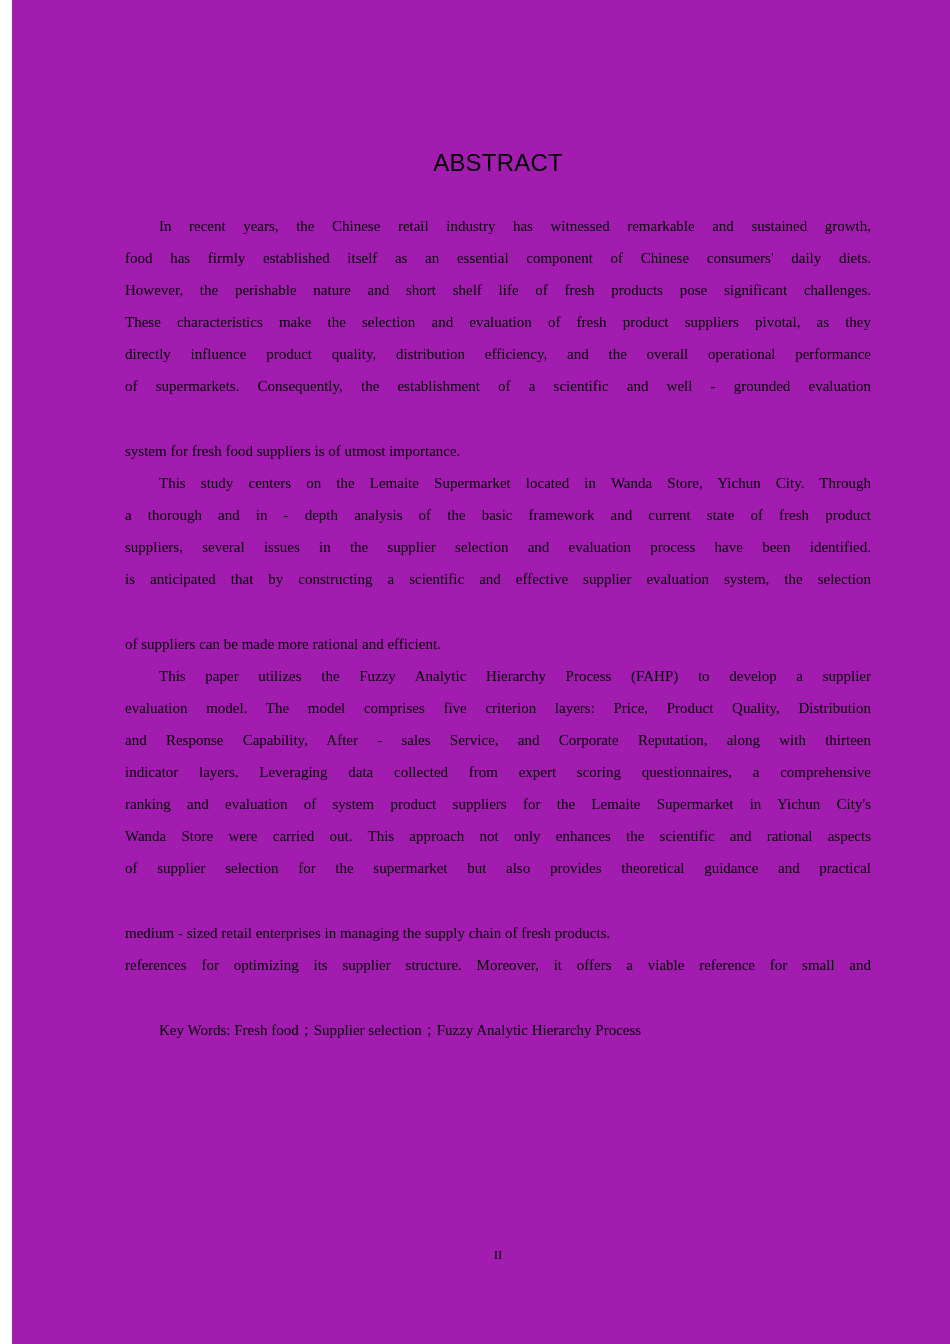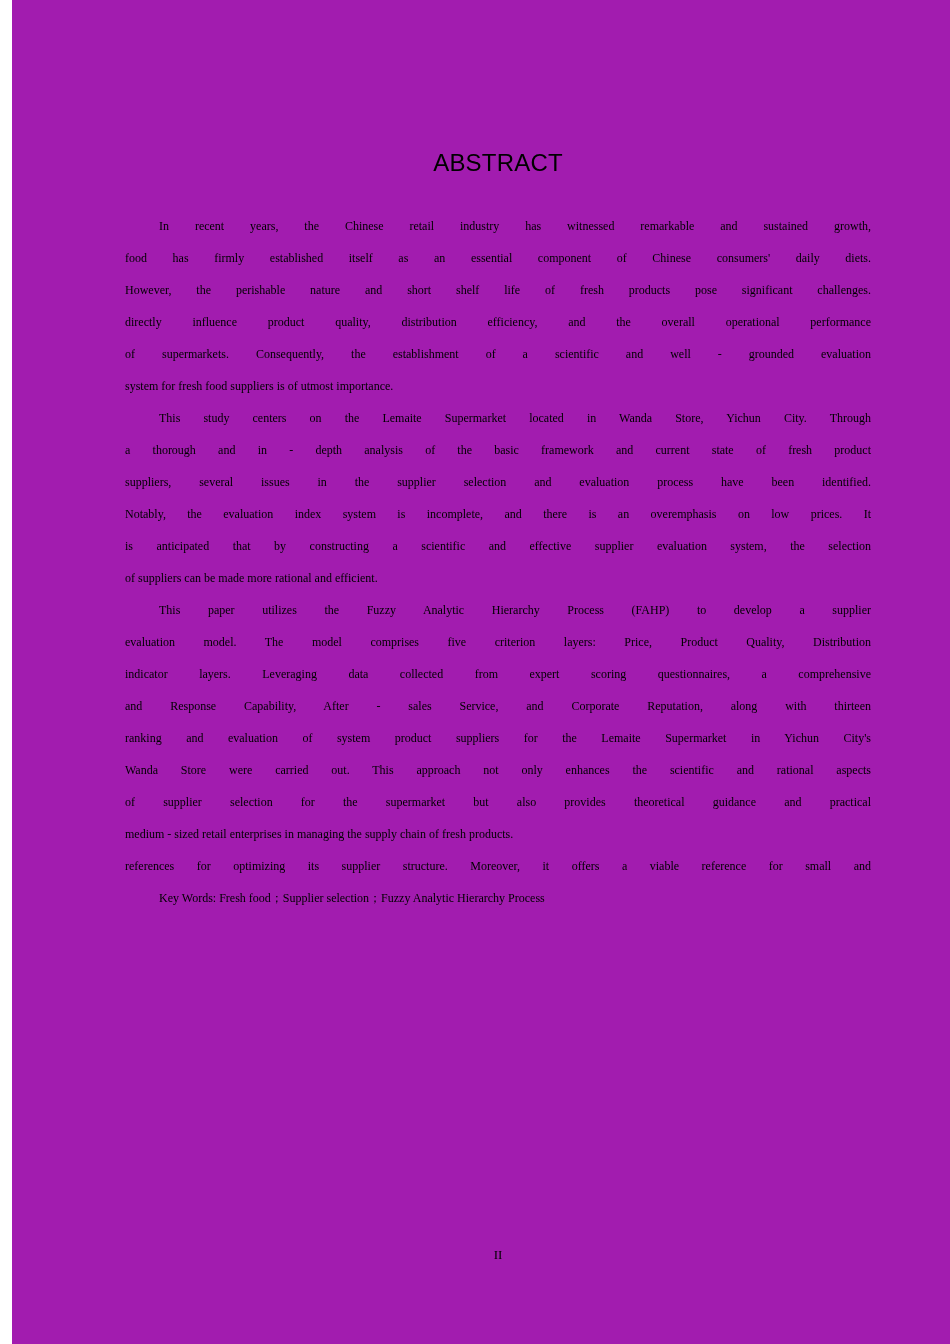--- a/index.html
+++ b/index.html
@@ -31,36 +31,37 @@
       font-size: 24px;
       line-height: 30px;
       letter-spacing: 0.2px;
     }
     .body-text {
       position: absolute;
       left: 113px;
       top: 210px;
       width: 746px;
       font-family: "Liberation Serif", serif;
-      font-size: 12px;
+      font-size: 15px;
     }
     .line {
       display: block;
       height: 32px;
       line-height: 32px;
       text-align: justify;
       text-align-last: justify;
       white-space: nowrap;
       overflow: visible;
     }
     .line.indent {
       padding-left: 34px;
     }
     .line.last {
       text-align-last: left;
+      margin-top: 33px;
     }
     .keywords {
       font-weight: normal;
     }
     .page-number {
       position: absolute;
       top: 1246px;
       left: 0;
       width: 972px;
       text-align: center;
@@ -75,39 +76,39 @@
 <div class="page">
 
   <div class="title">ABSTRACT</div>
 
   <div class="body-text">
 
     <div>
       <span class="line indent">In recent years, the Chinese retail industry has witnessed remarkable and sustained growth,</span>
       <span class="line">food has firmly established itself as an essential component of Chinese consumers' daily diets.</span>
       <span class="line">However, the perishable nature and short shelf life of fresh products pose significant challenges.</span>
+      <span class="line">These characteristics make the selection and evaluation of fresh product suppliers pivotal, as they</span>
       <span class="line">directly influence product quality, distribution efficiency, and the overall operational performance</span>
       <span class="line">of supermarkets. Consequently, the establishment of a scientific and well - grounded evaluation</span>
       <span class="line last">system for fresh food suppliers is of utmost importance.</span>
     </div>
 
     <div>
       <span class="line indent">This study centers on the Lemaite Supermarket located in Wanda Store, Yichun City. Through</span>
       <span class="line">a thorough and in - depth analysis of the basic framework and current state of fresh product</span>
       <span class="line">suppliers, several issues in the supplier selection and evaluation process have been identified.</span>
-      <span class="line">Notably, the evaluation index system is incomplete, and there is an overemphasis on low prices. It</span>
       <span class="line">is anticipated that by constructing a scientific and effective supplier evaluation system, the selection</span>
       <span class="line last">of suppliers can be made more rational and efficient.</span>
     </div>
 
     <div>
       <span class="line indent">This paper utilizes the Fuzzy Analytic Hierarchy Process (FAHP) to develop a supplier</span>
       <span class="line">evaluation model. The model comprises five criterion layers: Price, Product Quality, Distribution</span>
+      <span class="line">and Response Capability, After - sales Service, and Corporate Reputation, along with thirteen</span>
       <span class="line">indicator layers. Leveraging data collected from expert scoring questionnaires, a comprehensive</span>
-      <span class="line">and Response Capability, After - sales Service, and Corporate Reputation, along with thirteen</span>
       <span class="line">ranking and evaluation of system product suppliers for the Lemaite Supermarket in Yichun City's</span>
       <span class="line">Wanda Store were carried out. This approach not only enhances the scientific and rational aspects</span>
       <span class="line">of supplier selection for the supermarket but also provides theoretical guidance and practical</span>
       <span class="line last">medium - sized retail enterprises in managing the supply chain of fresh products.</span>
       <span class="line">references for optimizing its supplier structure. Moreover, it offers a viable reference for small and</span>
     </div>
 
     <span class="line indent last keywords">Key Words: Fresh food；Supplier selection；Fuzzy Analytic Hierarchy Process</span>
 
   </div>

